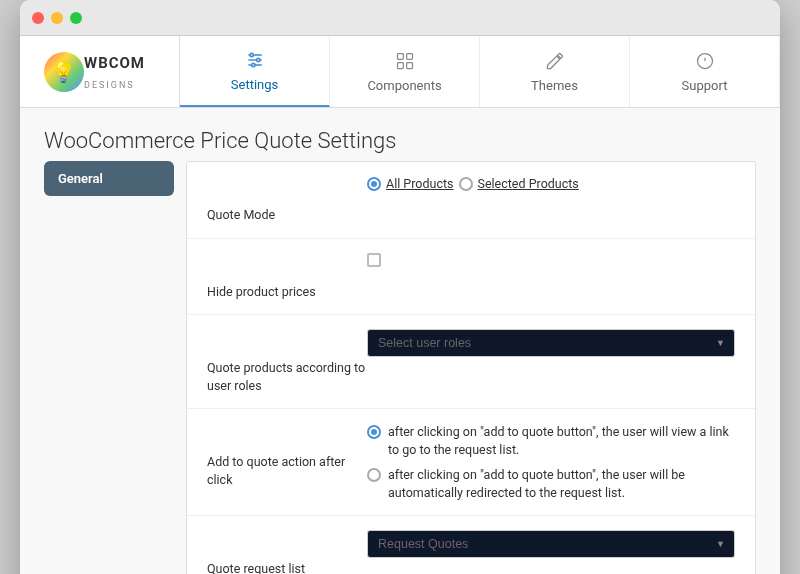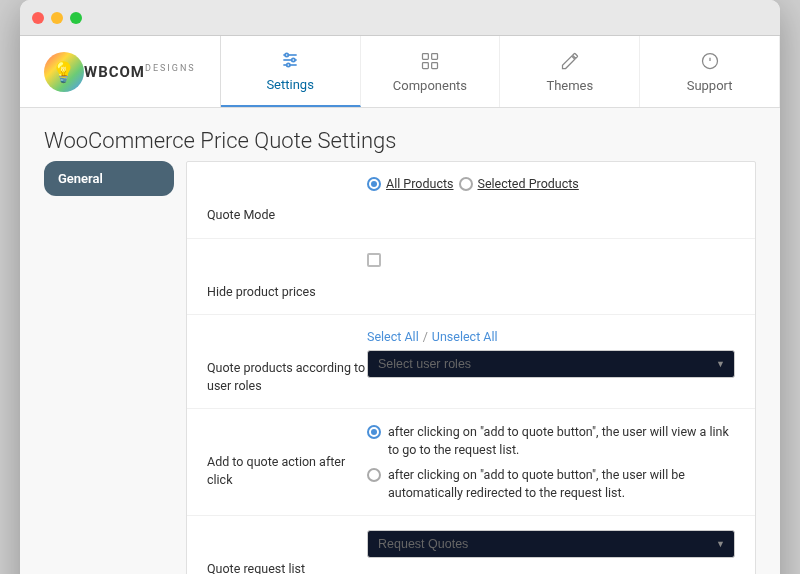--- a/index.html
+++ b/index.html
@@ -48,21 +48,22 @@
     }
     .brand {
       display: flex;
       align-items: center;
       padding: 0 24px;
       border-right: 1px solid #ddd;
       min-width: 160px;
     }
     .brand-text {
       display: flex;
-      flex-direction: row;
+      flex-direction: column;
+      gap: 8px;
     }
     .brand-name {
       font-size: 15px;
       font-weight: 700;
       color: #333;
       letter-spacing: 1px;
     }
     .brand-sub {
       font-size: 9px;
       color: #888;
@@ -112,21 +113,21 @@
     }
     .sidebar {
       width: 130px;
       flex-shrink: 0;
     }
     .sidebar-item {
       padding: 10px 14px;
       font-size: 13px;
       font-weight: 600;
       cursor: pointer;
-      border-radius: 12px;
+      border-radius: 6px;
     }
     .sidebar-item.active {
       background: #4a6475;
       color: #fff;
     }
     .settings-panel {
       flex: 1;
       background: #fff;
       border: 1px solid #e0e0e0;
       border-radius: 2px;
@@ -365,25 +366,20 @@
           <div class="setting-control">
             <div class="checkbox-box"></div>
           </div>
         </div>
 
         <div class="setting-row">
           <div class="setting-label">
             <span>Quote products according to user roles</span>
           </div>
           <div class="setting-control">
-            <div class="link-group">
-              <a class="link-text">Select All</a>
-              <span class="link-divider"> / </span>
-              <a class="link-text">Unselect All</a>
-            </div>
             <div class="select-wrapper">
               <select class="select-input">
                 <option value="">Select user roles</option>
               </select>
             </div>
           </div>
         </div>
 
         <div class="setting-row">
           <div class="setting-label">

